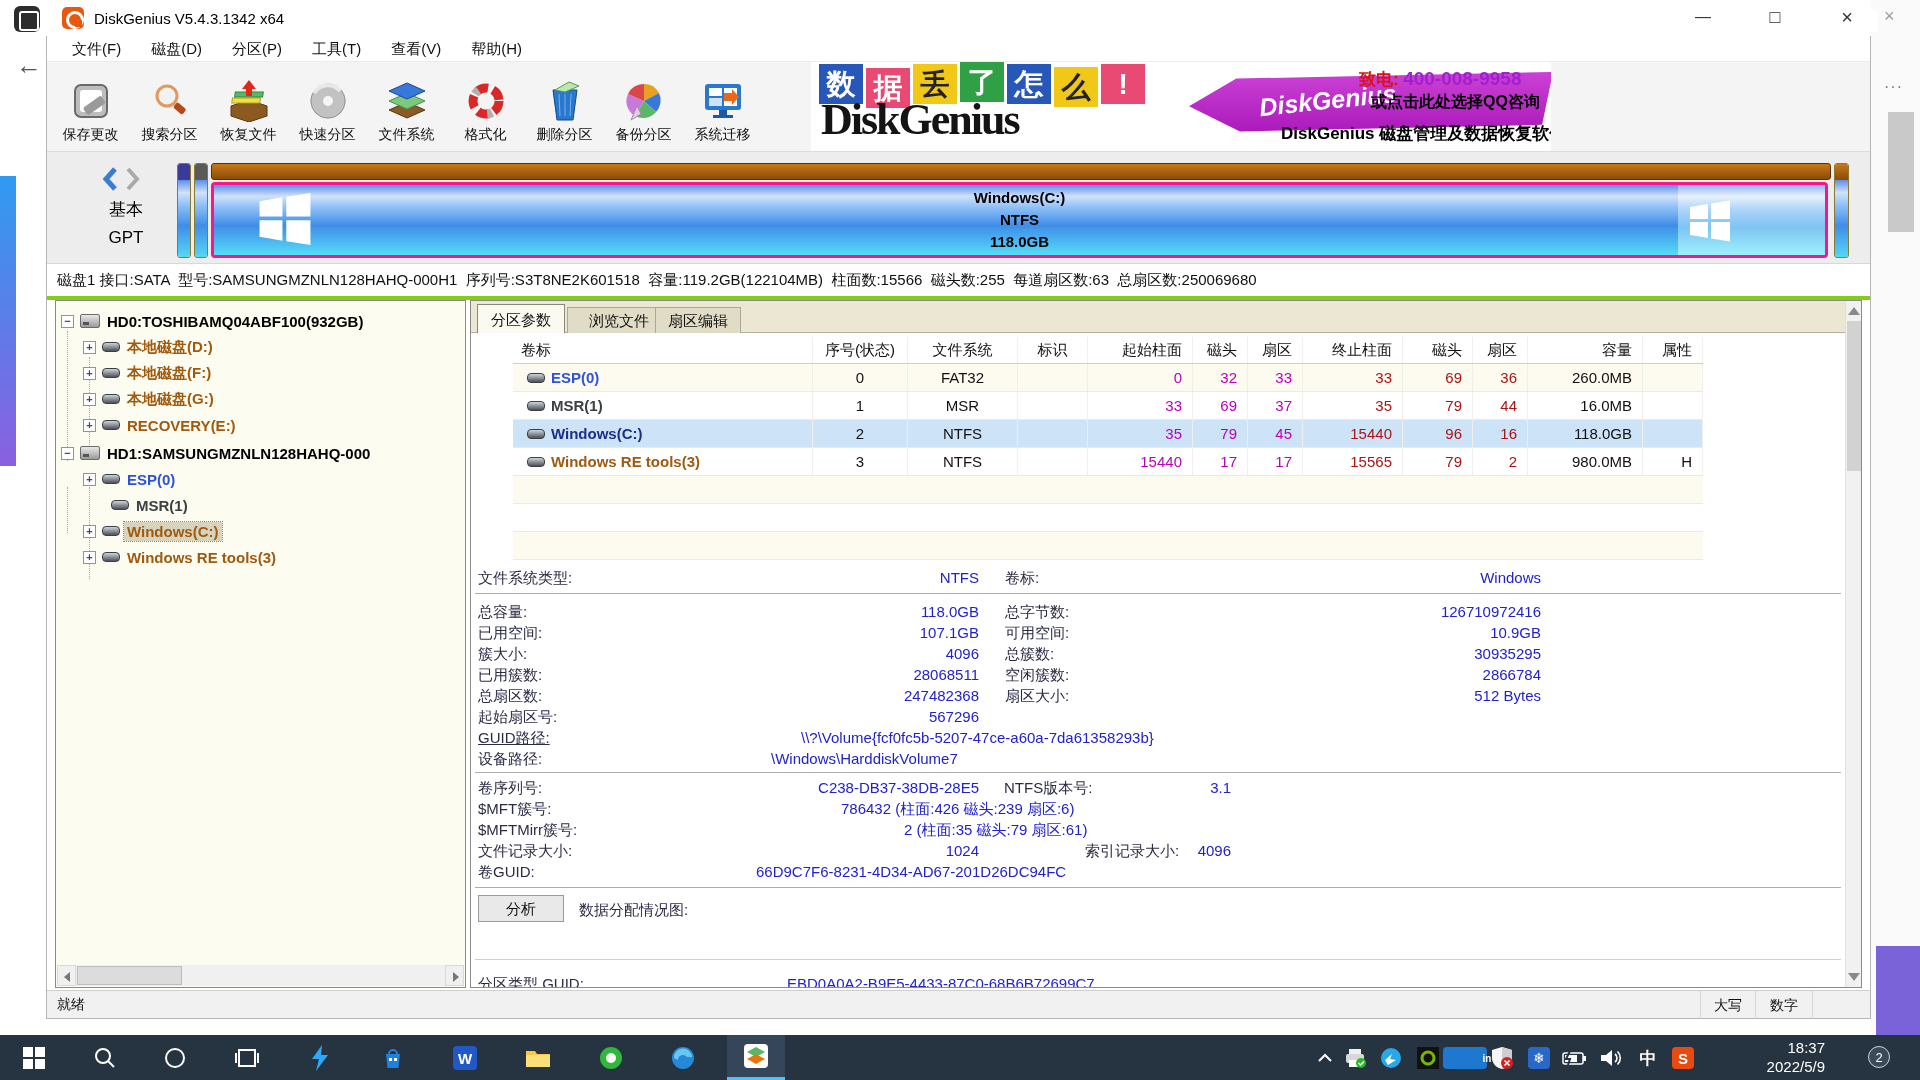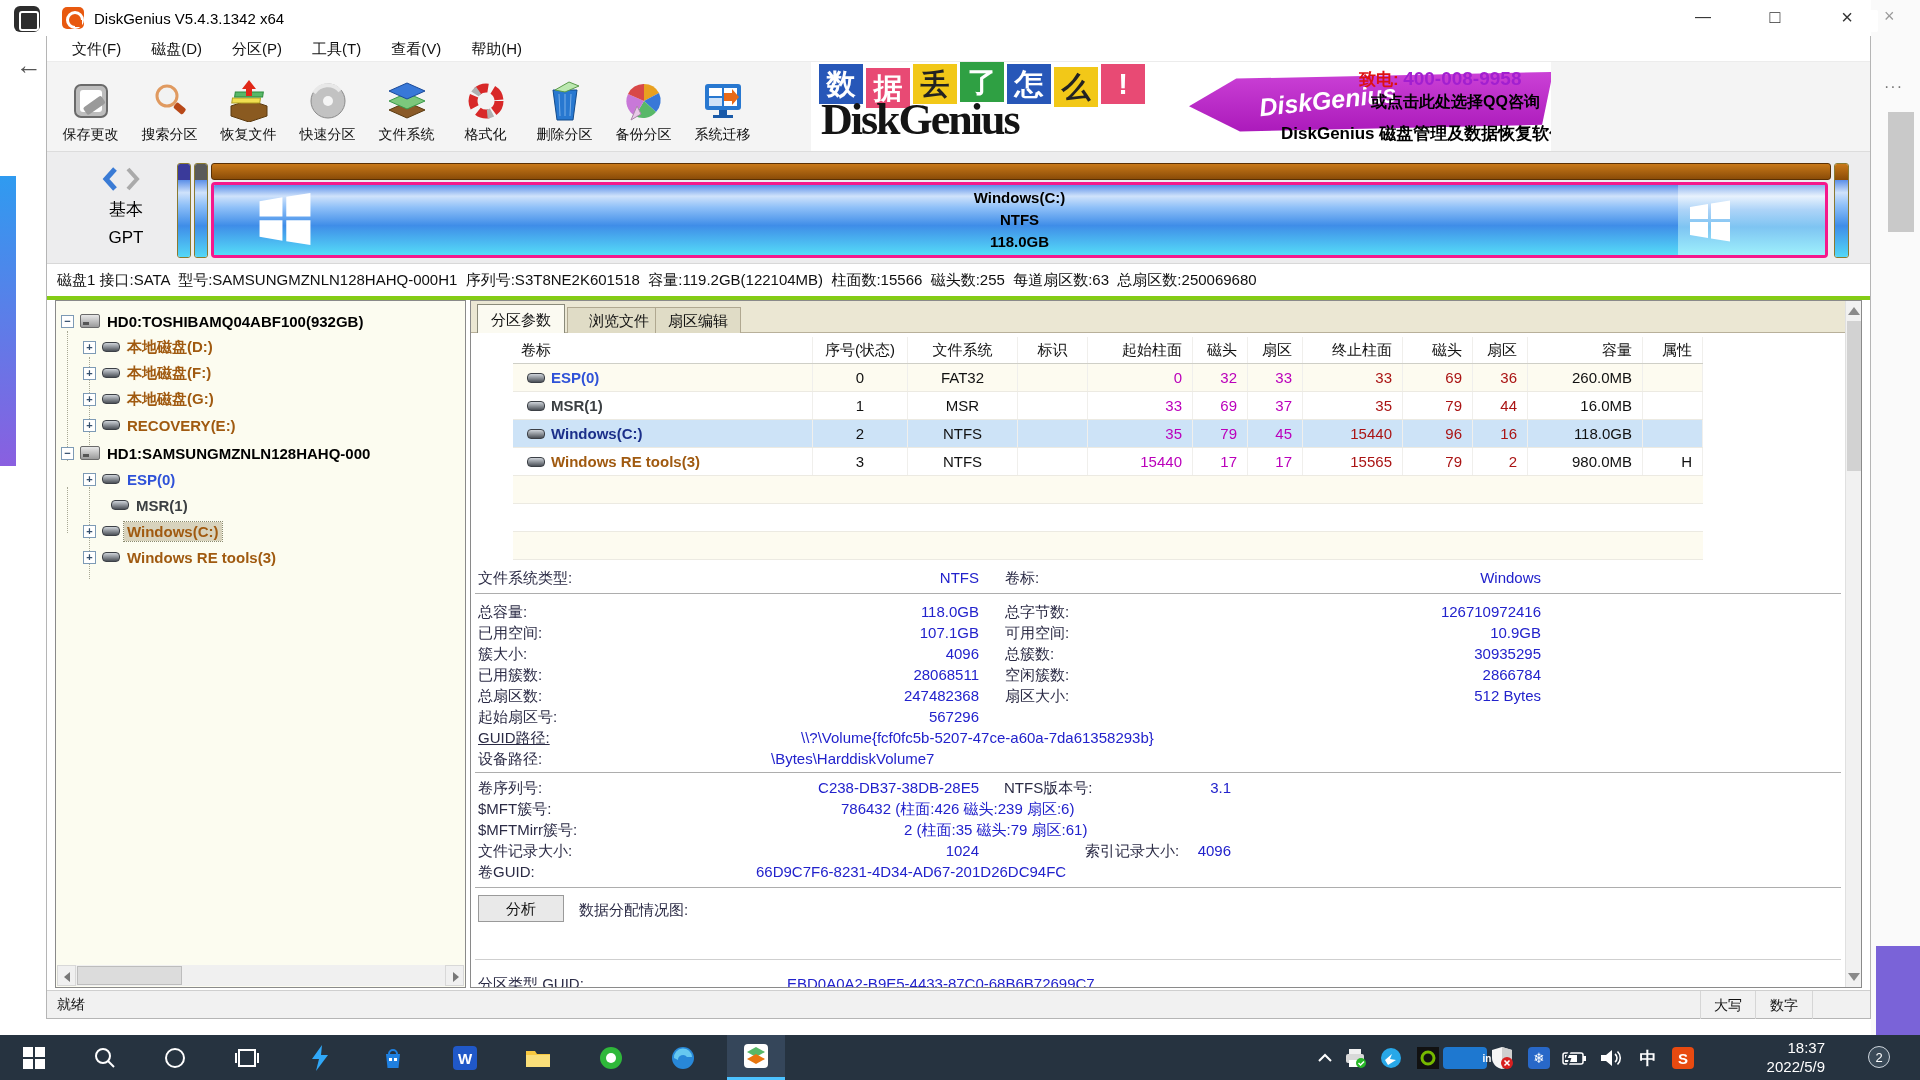--- a/index.html
+++ b/index.html
@@ -567,21 +567,21 @@
     <div class="drow" style="top:407px;">
       <span class="dl" style="left:7px;">起始扇区号:</span>
       <span class="dv r" style="left:220px;width:288px;">567296</span>
     </div>
     <div class="drow" style="top:428px;">
       <span class="dl" style="left:7px;text-decoration:underline;">GUID路径:</span>
       <span class="dv" style="left:330px;">\\?\Volume{fcf0fc5b-5207-47ce-a60a-7da61358293b}</span>
     </div>
     <div class="drow" style="top:449px;">
       <span class="dl" style="left:7px;">设备路径:</span>
-      <span class="dv" style="left:300px;">\Bytes\HarddiskVolume7</span>
+      <span class="dv" style="left:300px;">\Windows\HarddiskVolume7</span>
     </div>
     <div class="divider" style="top:471px;"></div>
 
     <div class="drow" style="top:478px;">
       <span class="dl" style="left:7px;">卷序列号:</span>
       <span class="dv r" style="left:220px;width:288px;">C238-DB37-38DB-28E5</span>
       <span class="dl" style="left:533px;">NTFS版本号:</span>
       <span class="dv r" style="left:700px;width:60px;">3.1</span>
     </div>
     <div class="drow" style="top:499px;">

